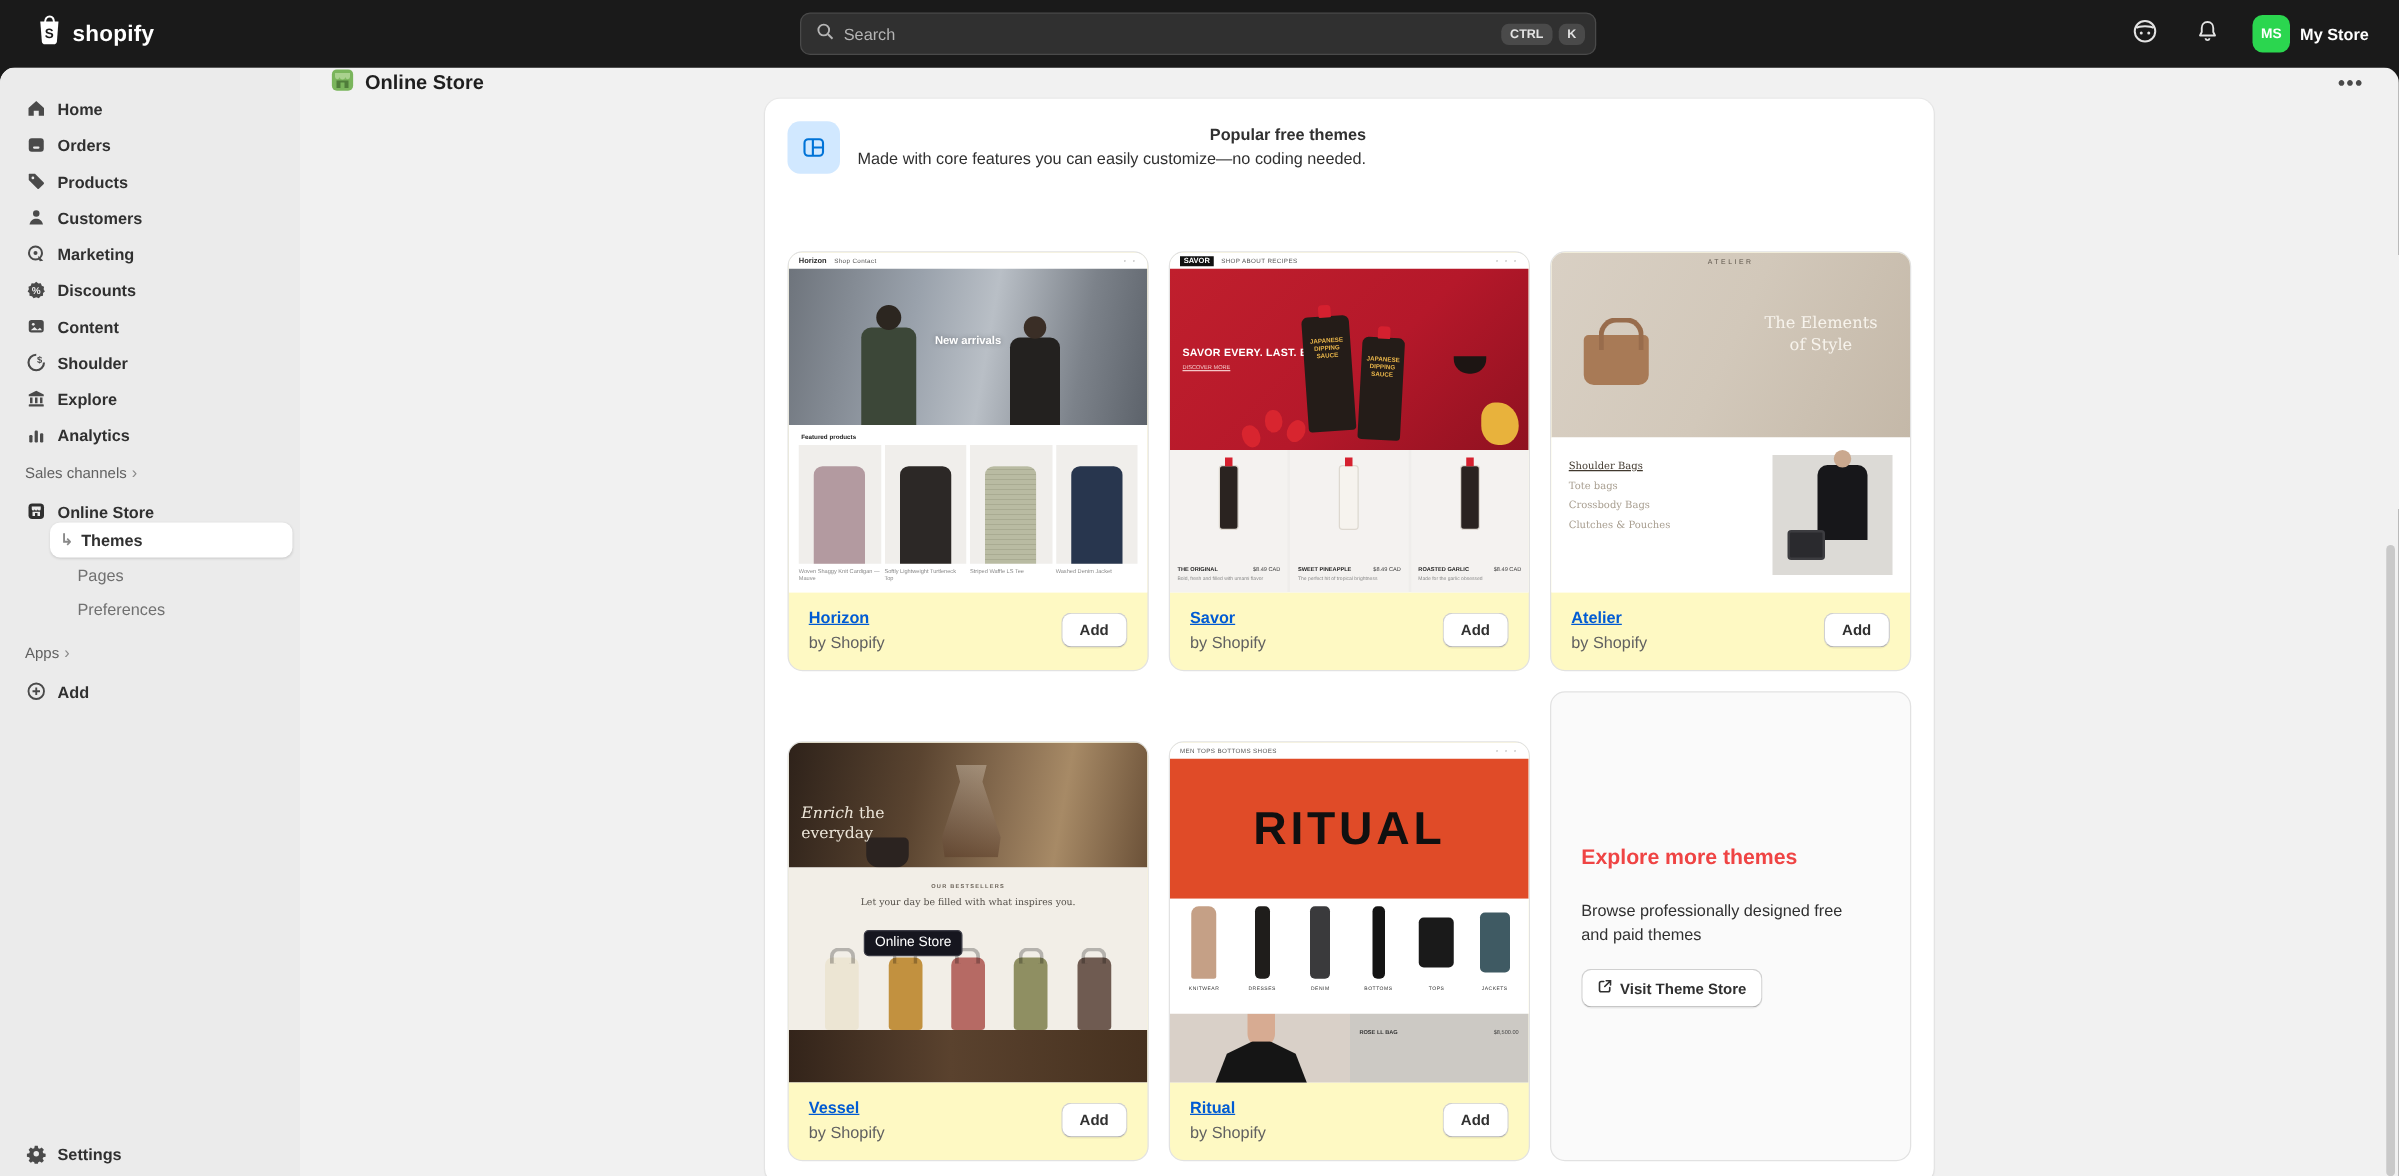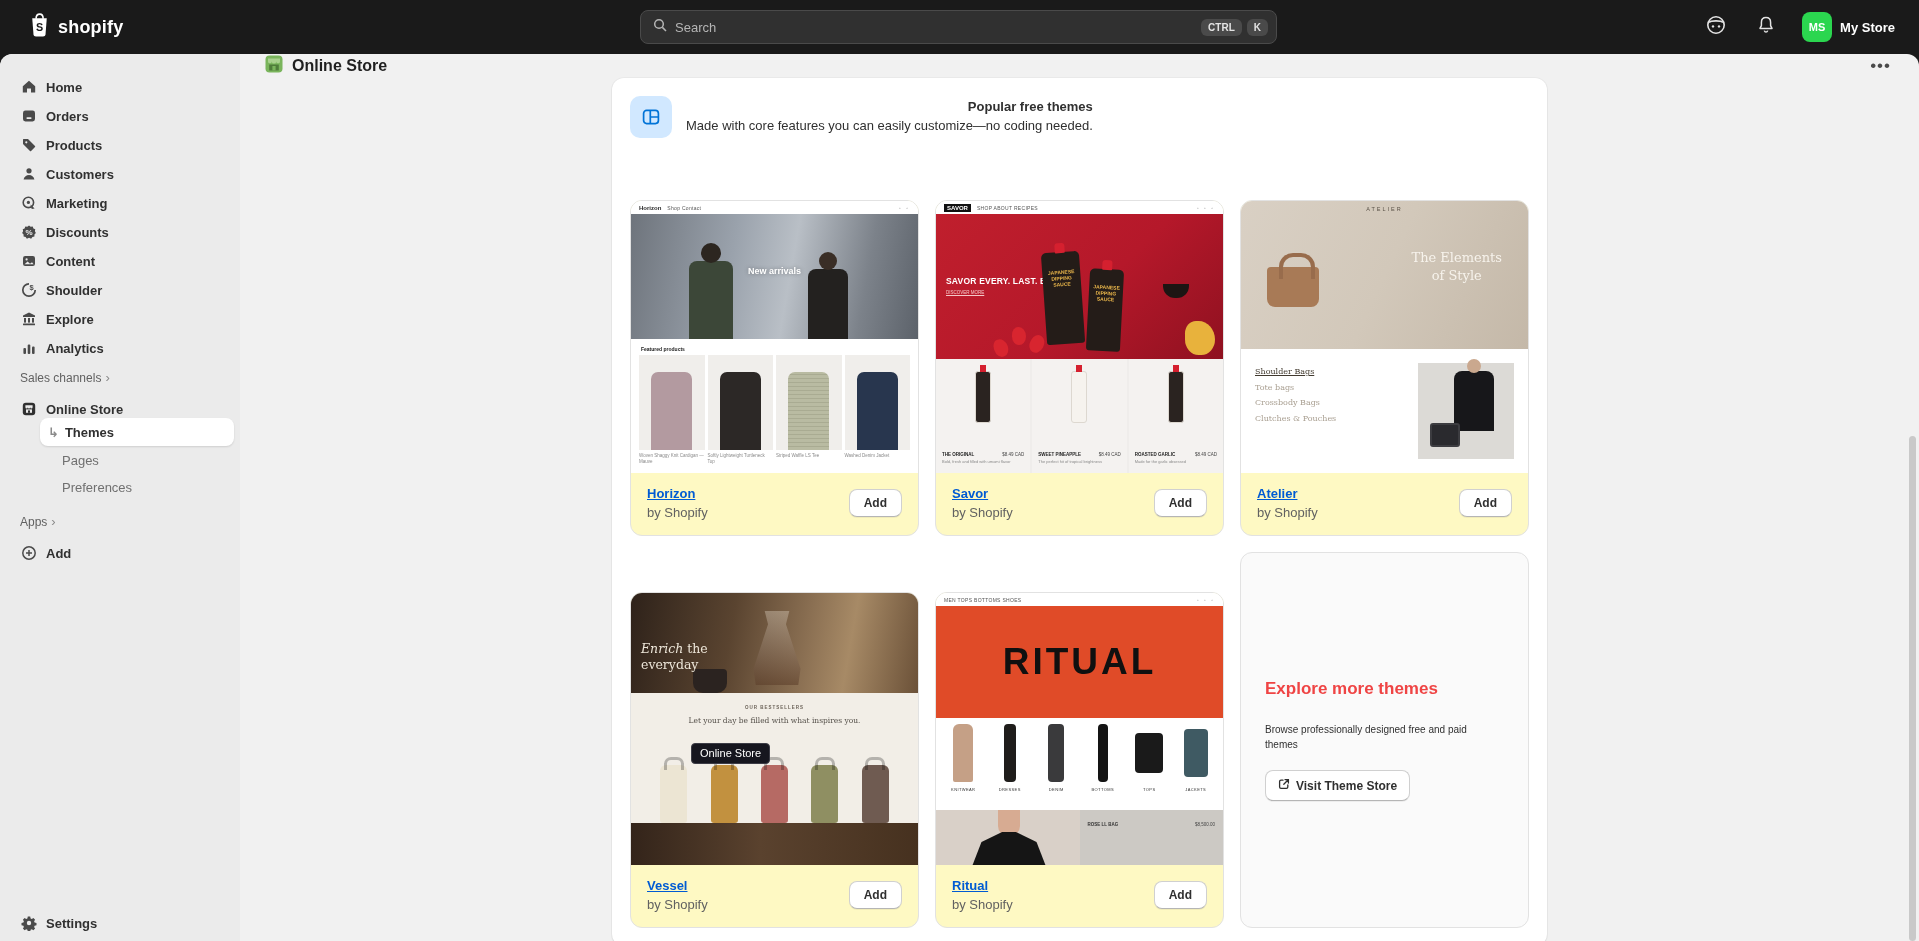--- a/index.html
+++ b/index.html
@@ -69,21 +69,21 @@
   .tname { font-size:13px; font-weight:650; color:#005bd3; text-decoration:underline; cursor:pointer; }
   .tby { font-size:13px; color:#616161; margin-top:3px; }
   .add-btn { position:absolute; right:16px; top:16px; background:#fff; border:1px solid #d0d0d0;
     border-bottom-color:#b5b5b5; border-radius:8px; padding:6px 14px; font-size:12px; font-weight:650;
     color:#303030; cursor:pointer; box-shadow:0 1px 0 rgba(0,0,0,.05); font-family:inherit; }
 
   
   .explore { background:#fafafa; border:1px solid #e2e2e2; border-radius:12px; padding:24px;
     display:flex; flex-direction:column; justify-content:center; }
   .ex-title { font-size:17px; font-weight:700; color:#ef4444; }
-  .ex-sub { font-size:10px; color:#303030; margin-top:24px; width:210px; line-height:1.45; }
+  .ex-sub { font-size:13px; color:#303030; margin-top:24px; width:210px; line-height:1.45; }
   .ex-btn { margin-top:18px; align-self:flex-start; display:flex; align-items:center; gap:6px;
     background:#fff; border:1px solid #d0d0d0; border-bottom-color:#b5b5b5; border-radius:8px;
     padding:7px 12px; font-size:12px; font-weight:650; color:#303030; cursor:pointer;
     box-shadow:0 1px 0 rgba(0,0,0,.05); font-family:inherit; }
 
   .learn-row { text-align:center; margin-top:13px; font-size:13px; color:#303030; }
   .learn-row a { color:#005bd3; text-decoration:underline; cursor:pointer; }
 
   .scroll-thumb { position:fixed; right:3px; top:436px; width:7px; height:505px; background:#c9c9c9; border-radius:4px; }
 

